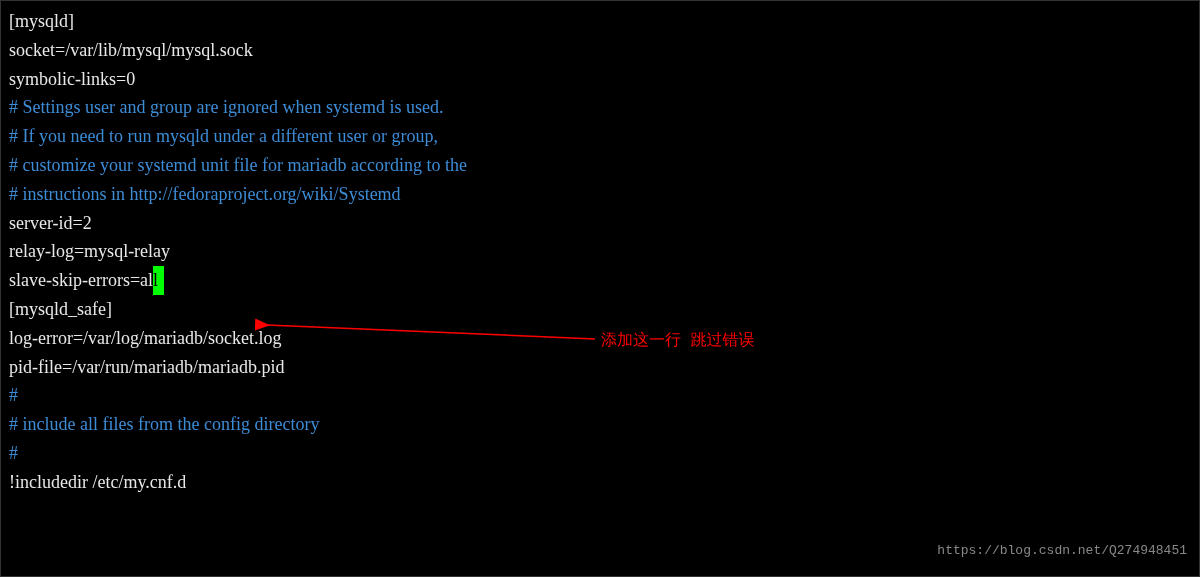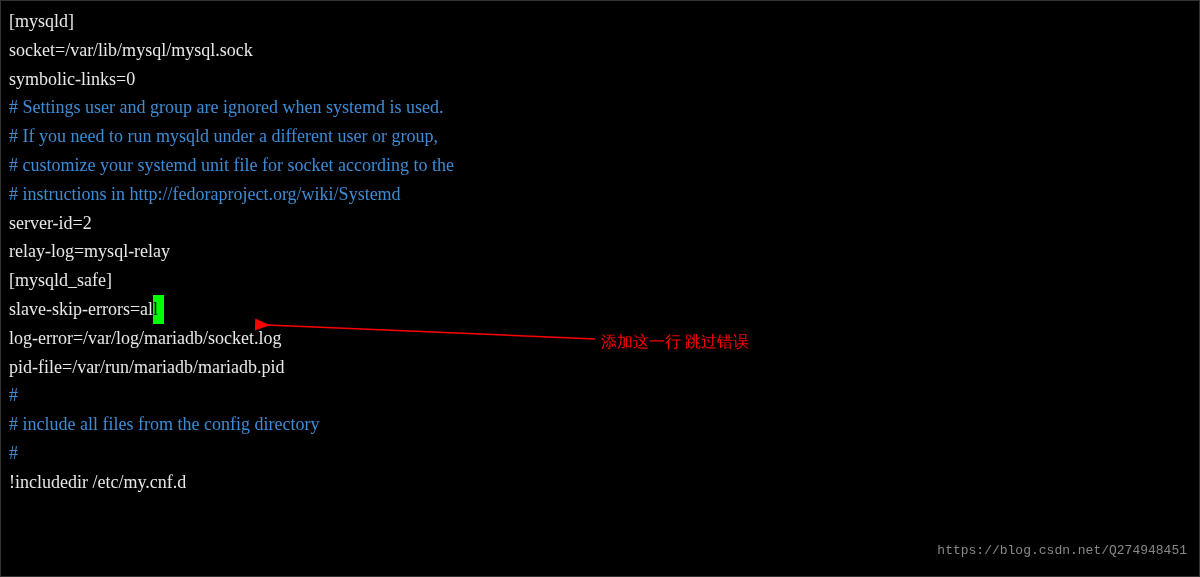--- a/index.html
+++ b/index.html
@@ -35,21 +35,21 @@
     }
     .cursor {
       background: #00ff00;
       color: #000;
       display: inline-block;
       width: 11px;
     }
     .annotation {
       position: absolute;
       color: #ff0000;
-      font-family: Liberation Serif, serif;
+      font-family: Liberation Mono, monospace;
       font-size: 16px;
       top: 328px;
       left: 600px;
     }
     .arrow-svg {
       position: absolute;
       top: 310px;
       left: 254px;
       pointer-events: none;
     }
@@ -64,26 +64,26 @@
   </style>
 </head>
 <body>
 
 <div class="terminal-content">
   <div class="line white">[mysqld]</div>
   <div class="line white">socket=/var/lib/mysql/mysql.sock</div>
   <div class="line white">symbolic-links=0</div>
   <div class="line blue"># Settings user and group are ignored when systemd is used.</div>
   <div class="line blue"># If you need to run mysqld under a different user or group,</div>
-  <div class="line blue"># customize your systemd unit file for socket according to the</div>
+  <div class="line blue"># customize your systemd unit file for mariadb according to the</div>
   <div class="line blue"># instructions in http://fedoraproject.org/wiki/Systemd</div>
   <div class="line white">server-id=2</div>
   <div class="line white">relay-log=mysql-relay</div>
+  <div class="line white"><span>slave-skip-errors=al</span><span class="cursor">l</span></div>
   <div class="line white">[mysqld_safe]</div>
-  <div class="line white"><span>slave-skip-errors=al</span><span class="cursor">l</span></div>
   <div class="line white">log-error=/var/log/mariadb/socket.log</div>
   <div class="line white">pid-file=/var/run/mariadb/mariadb.pid</div>
   <div class="line"></div>
   <div class="line blue">#</div>
   <div class="line blue"># include all files from the config directory</div>
   <div class="line blue">#</div>
   <div class="line white">!includedir /etc/my.cnf.d</div>
 </div>
 
 <svg class="arrow-svg" width="350" height="40">

